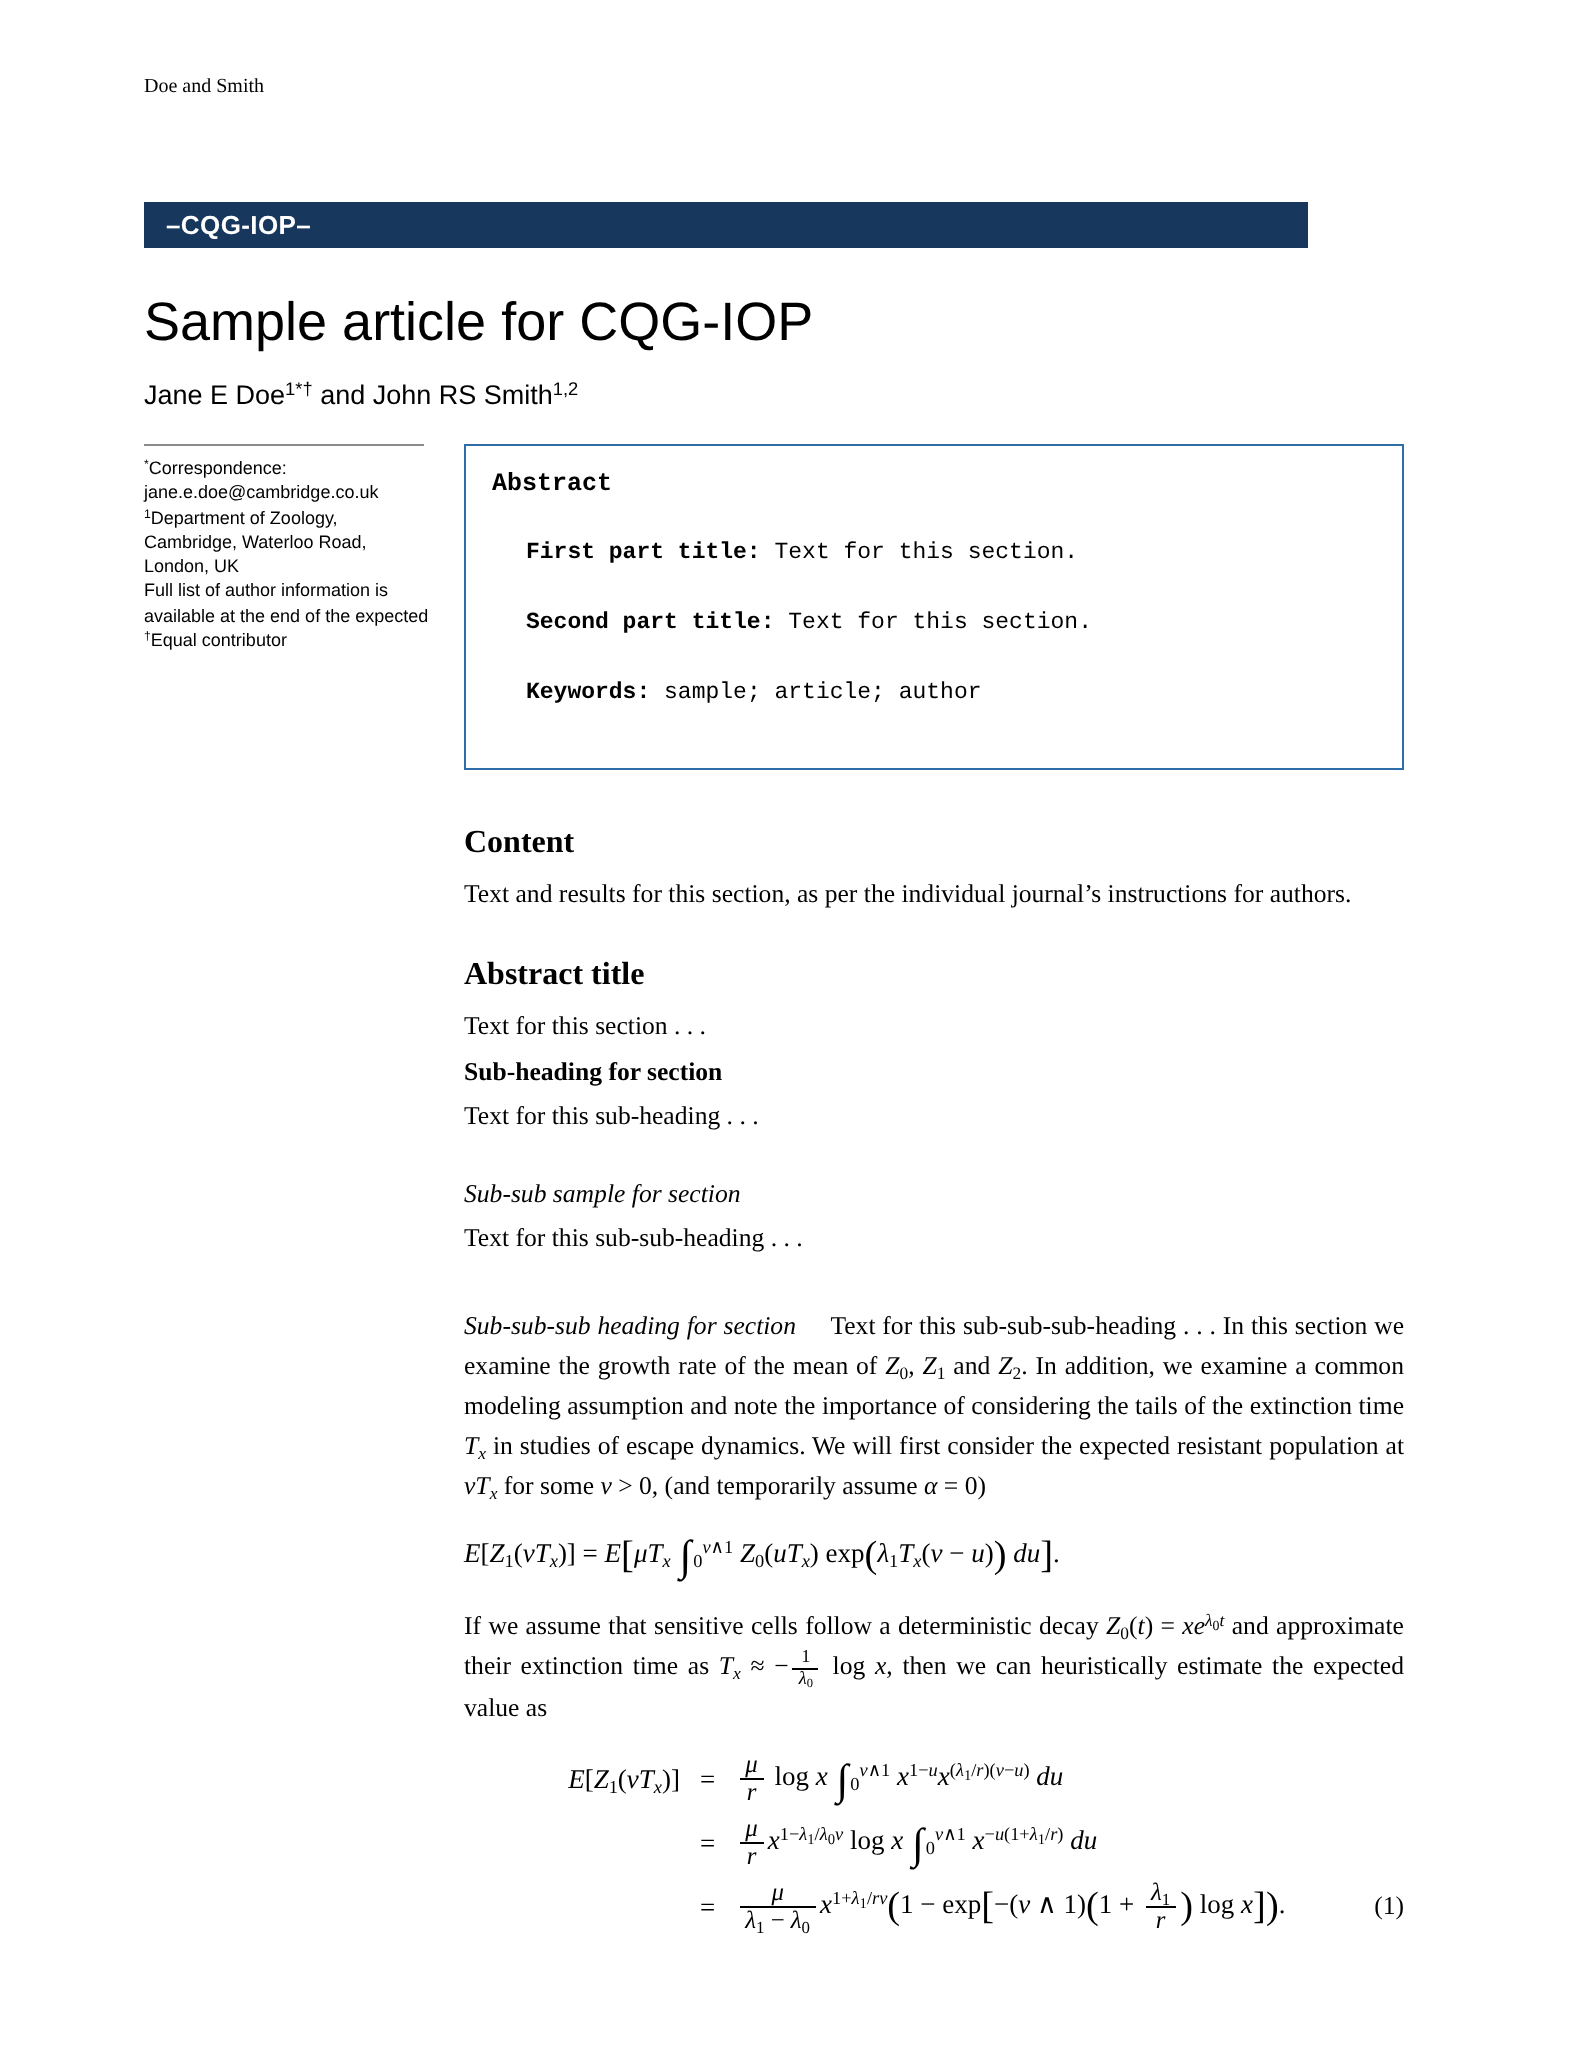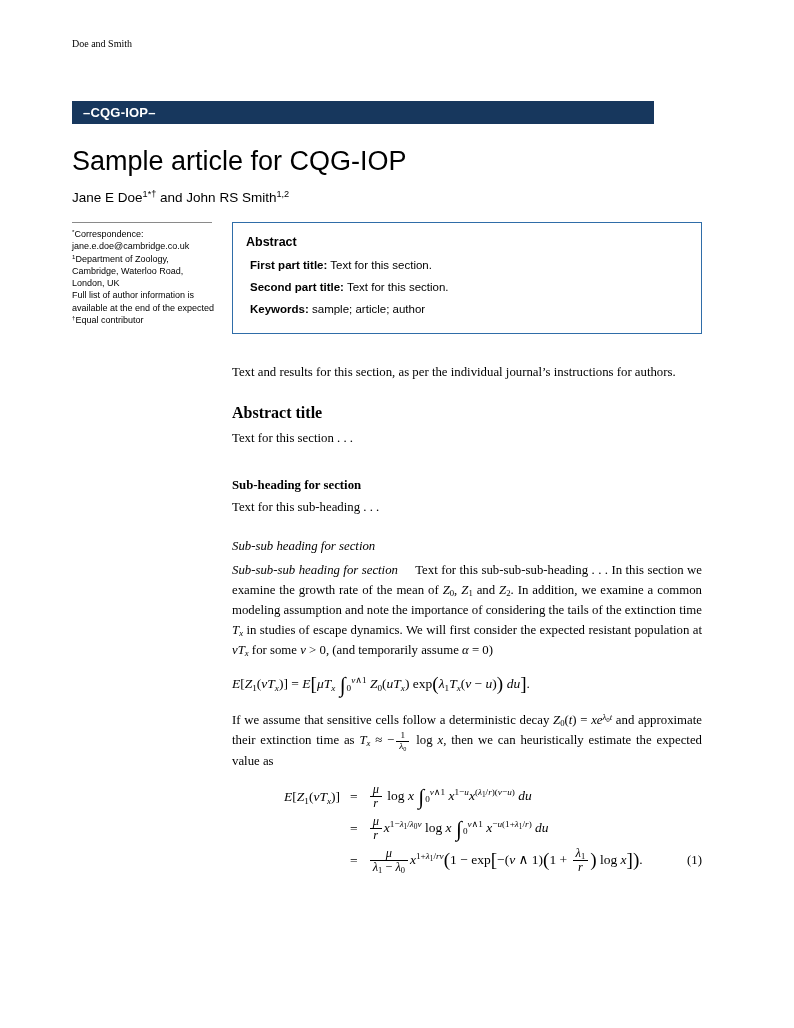--- a/index.html
+++ b/index.html
@@ -19,32 +19,32 @@
   .authors{margin-top:13px;font-family:"Liberation Sans","DejaVu Sans",sans-serif;font-size:13.5px;}
 
   .cols{display:flex;margin-top:17px;}
   .side{width:140px;margin-right:20px;flex:none;border-top:1px solid var(--side-rule,#8a8a8a);
         padding-top:5px;font-family:"Liberation Sans","DejaVu Sans",sans-serif;
         font-size:9px;line-height:12.3px;}
   .side-line{white-space:nowrap;}
 
   .abstract{width:470px;flex:none;box-sizing:border-box;align-self:flex-start;
             border:1px solid var(--abstract-border,#2f6da8);padding:10px 13px 11px;
-            font-family:Liberation Sans, sans-serif;font-size:11.5px;line-height:18px;}
+            font-family:Liberation Mono, monospace;font-size:11.5px;line-height:18px;}
   .abs-title{font-weight:700;font-size:12.5px;margin-bottom:5px;}
-  .abs-item{margin:4px;}
+  .abs-item{margin:17px;}
   .abs-item b{font-weight:700;}
 
   .content{margin-left:160px;width:470px;margin-top:28px;}
   .sec{font-size:16px;font-weight:700;margin:0 0 6px 0;}
   .sec.later{margin-top:22px;}
   .body{font-size:12.8px;line-height:20px;text-align:justify;margin:0;}
-  .subsec{font-size:12.8px;font-weight:700;margin:30px 0 4px 0;}
+  .subsec{font-size:12.8px;font-weight:700;margin:6px 0 4px 0;}
   .subsubsec{font-size:12.8px;font-weight:400;font-style:italic;margin:22px 0 4px 0;}
-  .runin-para{margin-top:6px;}
+  .runin-para{margin-top:24px;}
   .runin{font-style:italic;padding-right:14px;}
 
   .equation{font-size:13.5px;}
   .equation.display{text-align:left;margin:16px 0 18px 0;}
   .eqalign{margin-top:12px;font-size:13.5px;}
   .eqrow{display:flex;align-items:center;margin:5px 0;}
   .lhs{width:108px;text-align:right;flex:none;}
   .rel{padding:0 10px;flex:none;}
   .rhs{flex:1;}
   .num{width:34px;text-align:right;flex:none;font-size:12.8px;}
@@ -99,29 +99,31 @@
       </p>
       <p class="abs-item">
         <b>Keywords:</b>
         <span>sample; article; author</span>
       </p>
     </section>
   </div>
 
   <main class="content">
 
+    <h2 class="sec">Content</h2>
     <p class="body">Text and results for this section, as per the individual journal’s instructions for authors.</p>
 
     <h2 class="sec later">Abstract title</h2>
     <p class="body">Text for this section . . .</p>
 
     <h3 class="subsec">Sub-heading for section</h3>
     <p class="body">Text for this sub-heading . . .</p>
 
-    <h4 class="subsubsec">Sub-sub heading for section</h4>
+    <h4 class="subsubsec">Sub-sub sample for section</h4>
+    <p class="body">Text for this sub-sub-heading . . .</p>
 
     <p class="body runin-para">
       <span class="runin">Sub-sub-sub heading for section</span>
       <span>Text for this sub-sub-sub-heading . . . In this section we examine the growth rate of the mean of <span class="mit">Z</span><sub>0</sub>, <span class="mit">Z</span><sub>1</sub> and <span class="mit">Z</span><sub>2</sub>. In addition, we examine a common modeling assumption and note the importance of considering the tails of the extinction time <span class="mit">T</span><sub><span class="mit">x</span></sub> in studies of escape dynamics. We will first consider the expected resistant population at <span class="mit">vT</span><sub><span class="mit">x</span></sub> for some <span class="mit">v</span> &gt; 0, (and temporarily assume <span class="mit">α</span> = 0)</span>
     </p>
 
     <div class="equation display"><span class="mit">E</span>[<span class="mit">Z</span><sub>1</sub>(<span class="mit">vT</span><sub><span class="mit">x</span></sub>)] = <span class="mit">E</span><span class="bigd">[</span><span class="mit">μT</span><sub><span class="mit">x</span></sub> <span class="intg">∫</span><sub>0</sub><sup><span class="mit">v</span>∧1</sup> <span class="mit">Z</span><sub>0</sub>(<span class="mit">uT</span><sub><span class="mit">x</span></sub>) exp<span class="bigd">(</span><span class="mit">λ</span><sub>1</sub><span class="mit">T</span><sub><span class="mit">x</span></sub>(<span class="mit">v</span> − <span class="mit">u</span>)<span class="bigd">)</span> <span class="mit">du</span><span class="bigd">]</span>.</div>
 
     <p class="body">If we assume that sensitive cells follow a deterministic decay <span class="mit">Z</span><sub>0</sub>(<span class="mit">t</span>) = <span class="mit">xe</span><sup><span class="mit">λ</span><sub>0</sub><span class="mit">t</span></sup> and approximate their extinction time as <span class="mit">T</span><sub><span class="mit">x</span></sub> ≈ −<span class="frac"><span class="fnum">1</span><span class="fden"><span class="mit">λ</span><sub>0</sub></span></span> log <span class="mit">x</span>, then we can heuristically estimate the expected value as</p>
 

